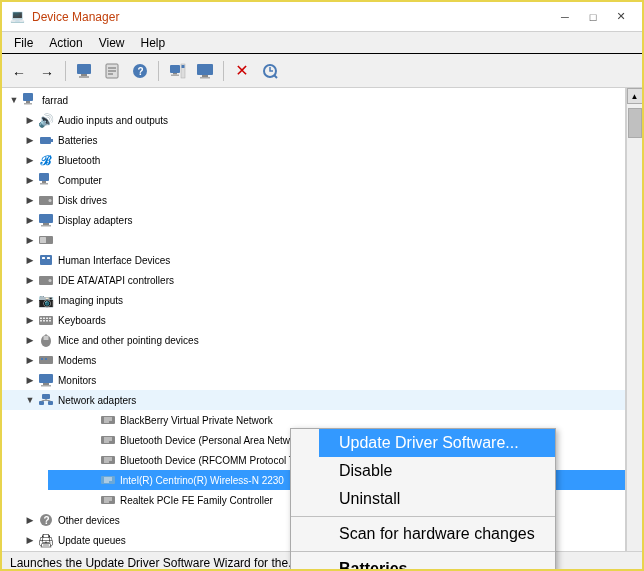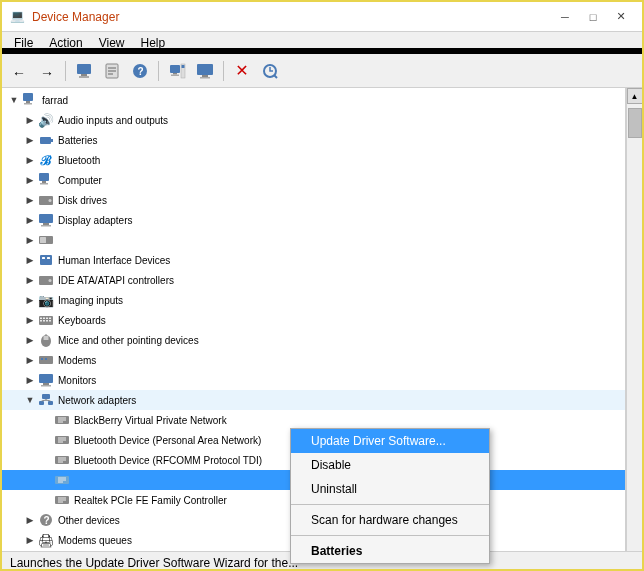--- a/index.html
+++ b/index.html
@@ -49,21 +49,21 @@
       display: flex;
       align-items: center;
       justify-content: center;
       font-size: 11px;
       color: #444;
     }
 
     
     .menu-bar {
       background: #f0f0f0;
-      border-bottom: 6px solid #000000;
+      border-bottom: 1px solid #000000;
       display: flex;
       padding: 2px 4px;
       height: 22px;
     }
     .menu-item {
       padding: 2px 8px;
       cursor: pointer;
       font-size: 12px;
       color: #000;
     }
@@ -146,21 +146,21 @@
       align-items: center;
       justify-content: center;
       flex-shrink: 0;
       font-size: 13px;
     }
     .tree-label {
       font-size: 10px;
     }
 
     .indent-1 { padding-left: 20px; }
-    .indent-2 { padding-left: 36px; }
+    .indent-2 { padding-left: 36px; margin-left: 46px; }
 
     
     .scrollbar-track {
       width: 16px;
       background: #f0f0f0;
       border-left: 1px solid #d0d0d0;
       display: flex;
       flex-direction: column;
       align-items: center;
     }
@@ -203,23 +203,24 @@
       left: 288px;
       background: #f5f5f5;
       border: 1px solid #aaa;
       box-shadow: 2px 2px 6px rgba(0,0,0,0.3);
       z-index: 100;
       min-width: 200px;
     }
     .context-menu-item {
       padding: 5px 20px;
       cursor: pointer;
-      font-size: 12px;
+      font-size: 16px;
       color: #000;
       white-space: nowrap;
+      margin-left: 28px;
     }
     .context-menu-item.active {
       background: #3399ff;
       color: #fff;
     }
     .context-menu-separator {
       height: 1px;
       background: #c0c0c0;
       margin: 3px 0;
     }
@@ -533,20 +534,21 @@
       <div class="tree-item indent-2 selected">
         <span class="expand-arrow" style="visibility:hidden;">▶</span>
         <span class="tree-icon">
           <svg width="16" height="16" viewBox="0 0 16 16">
               <rect x="1" y="4" width="14" height="8" fill="#6aa8d8" rx="1"></rect>
               <line x1="4" y1="6" x2="12" y2="6" stroke="#eee" stroke-width="1"></line>
               <line x1="4" y1="8" x2="12" y2="8" stroke="#eee" stroke-width="1"></line>
               <line x1="4" y1="10" x2="9" y2="10" stroke="#eee" stroke-width="1"></line>
             </svg>
         </span>
+        <span class="tree-label">Intel(R) Centrino(R) Wireless-N 2230</span>
       </div>
 
       <div class="tree-item indent-2">
         <span class="expand-arrow" style="visibility:hidden;">▶</span>
         <span class="tree-icon">
           <svg width="16" height="16" viewBox="0 0 16 16">
               <rect x="1" y="4" width="14" height="8" fill="#888" rx="1"></rect>
               <line x1="4" y1="6" x2="12" y2="6" stroke="#eee" stroke-width="1"></line>
               <line x1="4" y1="8" x2="12" y2="8" stroke="#eee" stroke-width="1"></line>
               <line x1="4" y1="10" x2="9" y2="10" stroke="#eee" stroke-width="1"></line>
@@ -562,21 +564,21 @@
               <circle cx="8" cy="8" r="6" fill="#888"></circle>
               <text x="5.5" y="12" fill="white" font-size="10" font-weight="bold">?</text>
             </svg>
         </span>
         <span class="tree-label">Other devices</span>
       </div>
 
       <div class="tree-item indent-1">
         <span class="expand-arrow">▶</span>
         <span class="tree-icon">🖨</span>
-        <span class="tree-label">Modems queues</span>
+        <span class="tree-label">Update queues</span>
       </div>
 
       <div class="tree-item indent-1">
         
         
         
       </div>
 
     </div>
 

